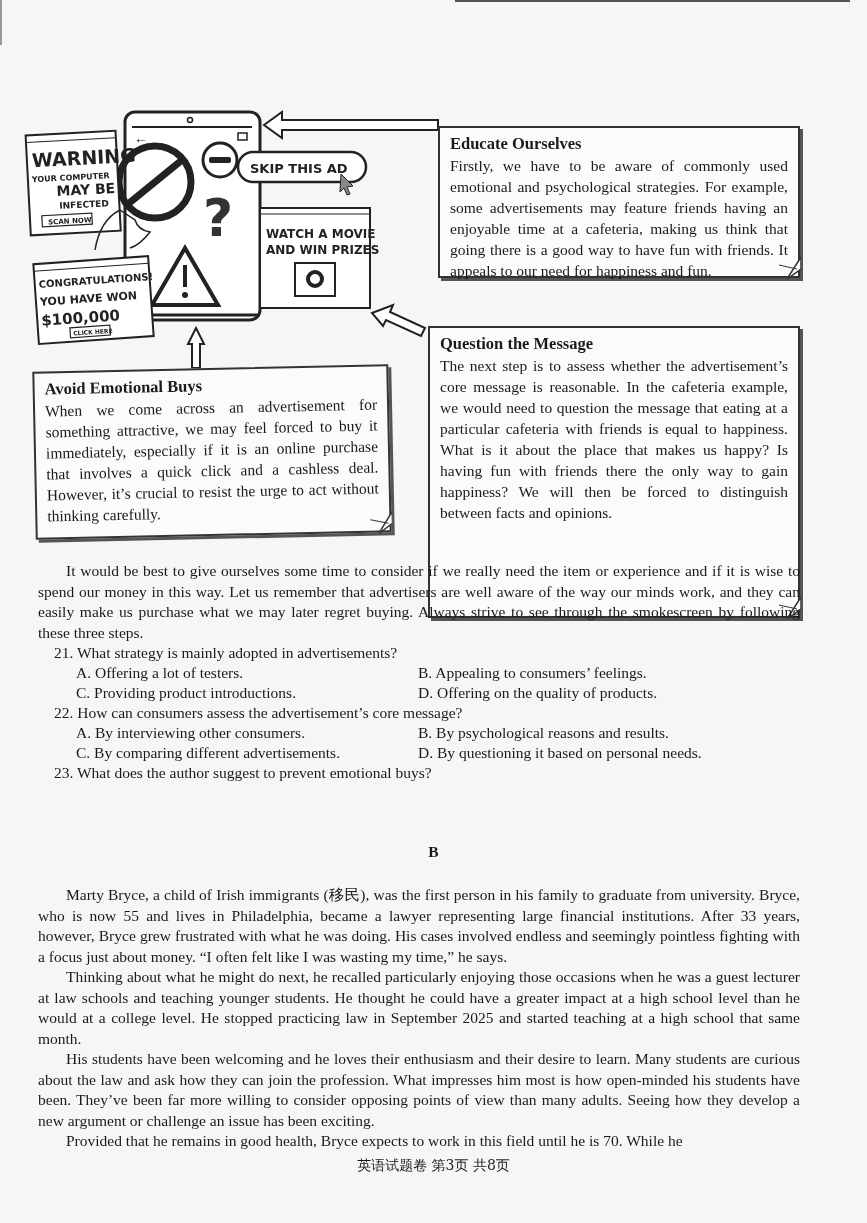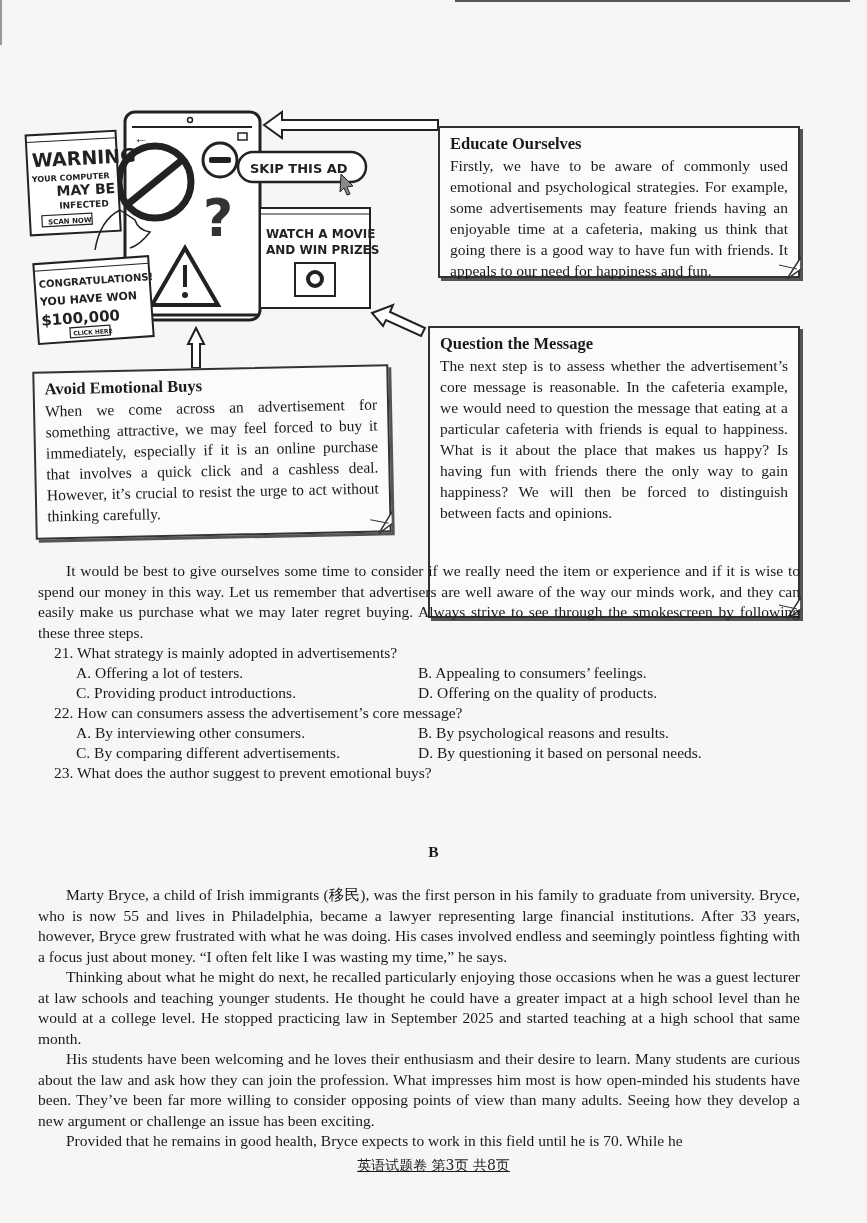--- a/index.html
+++ b/index.html
@@ -10,21 +10,21 @@
           padding:6px 10px 8px 10px; box-sizing:border-box; font-size:15.5px; line-height:21px; text-align:justify; }
   .card h3 { margin:0 0 1px 0; font-size:16.5px; font-weight:bold; line-height:20px; text-align:left; }
   .card p { margin:0; }
   .fold { position:absolute; right:-3px; bottom:-3px; width:26px; height:22px; }
   .para { position:absolute; left:38px; width:762px; font-size:15.5px; line-height:20.5px; text-align:justify; }
   .para p { margin:0; text-indent:28px; }
   .q { position:absolute; left:40px; width:760px; font-size:15.5px; line-height:20px;margin-left:14px; }
   .q .stem { margin:0; }
   .q .opts { display:grid; grid-template-columns:342px 1fr; padding-left:22px; }
   .sec { position:absolute; left:0; width:867px; text-align:center; font-weight:bold; font-size:15.5px; top:843px; }
-  .footer { position:absolute; top:1157px; left:0; width:867px; text-align:center; font-size:14px; font-family:"DejaVu Serif", serif;text-decoration:underline; }
+  .footer { position:absolute; top:1157px; left:0; width:867px; text-align:center; font-size:14px; font-family:"DejaVu Serif", serif; }
   .adtext { font-family:"DejaVu Sans", sans-serif; font-weight:bold; fill:#222; }
 </style>
 </head>
 <body>
 
 <svg class="abs" style="left:20px;top:100px" width="420" height="270" viewBox="0 0 420 270">
 
   <g>
     <rect x="105" y="12" width="135" height="208" rx="10" fill="#fff" stroke="#222" stroke-width="3"></rect>
     <line x1="112" y1="27" x2="232" y2="27" stroke="#222" stroke-width="2"></line>

